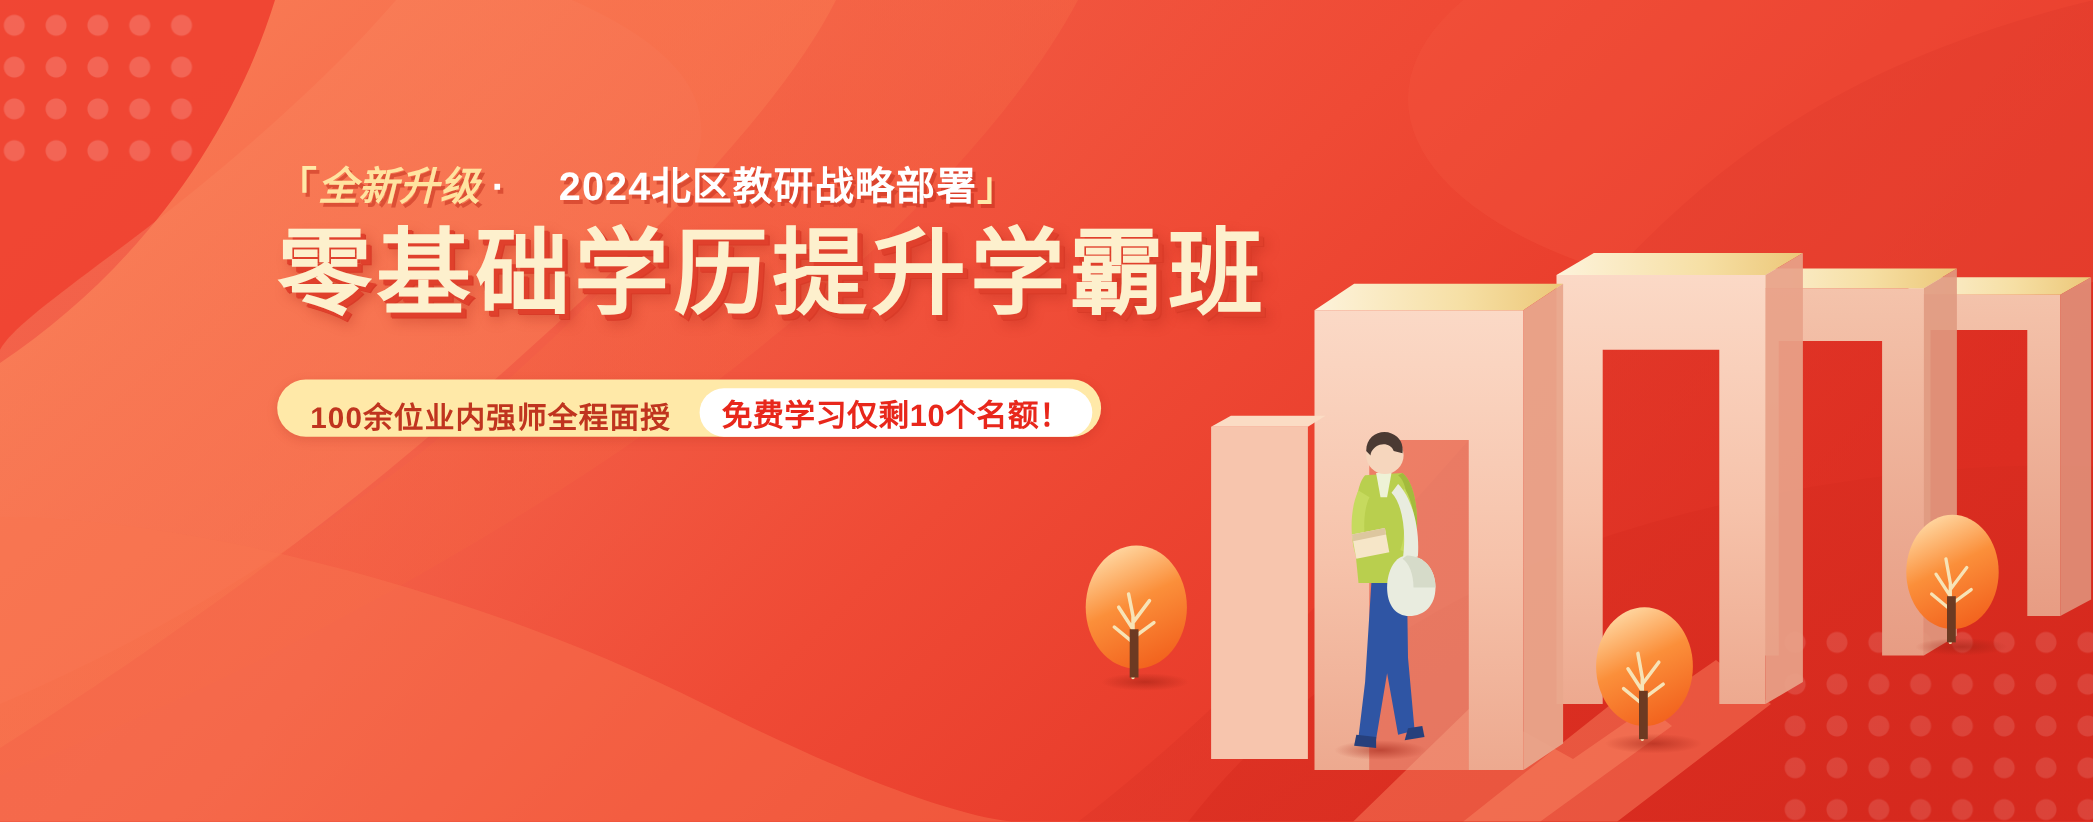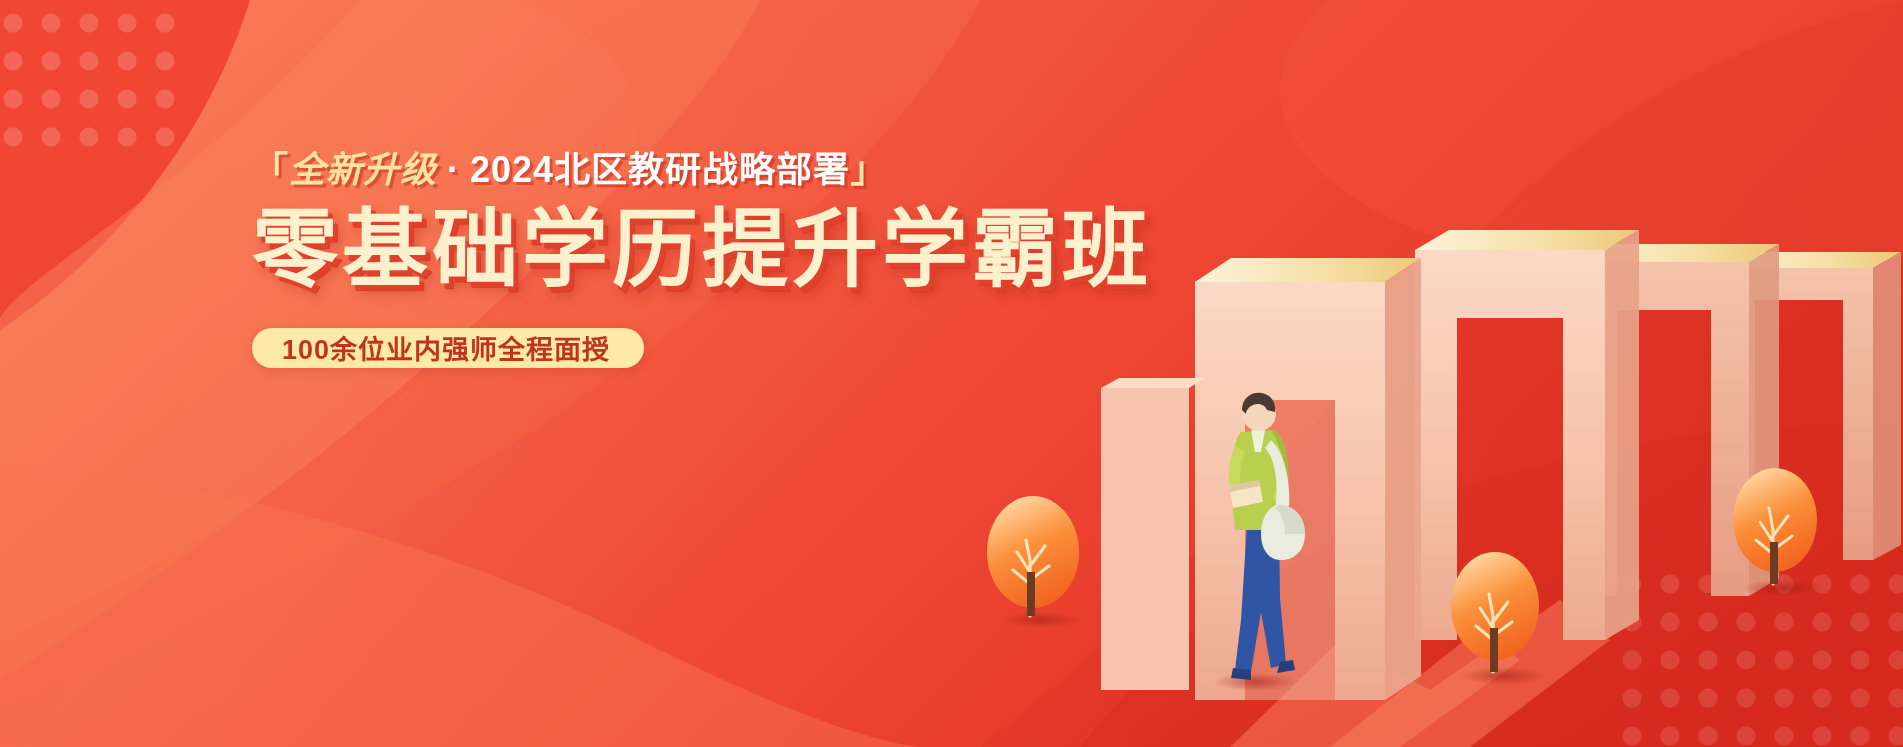--- a/index.html
+++ b/index.html
@@ -48,42 +48,42 @@
     display:flex; align-items:center;
     font-size:36px; font-weight:700;
     letter-spacing:1px;
     line-height:1.1;
     white-space:nowrap;
     text-shadow:3px 3px 0 rgba(196,48,30,0.55);
     margin-bottom:14px;
   }
   .brk{ color:#ffe9a8; font-size:36px; font-weight:700; }
   .eyebrow .hl{ color:#ffe3a0;font-style:italic; }
-  .eyebrow .wt{ color:#ffffff; }
+  .eyebrow .wt{ color:#ffffff;margin-left:38px; }
   .eyebrow .dot{ color:#ffffff; padding:0 10px; }
 
   .headline{
     font-size:86px;
     font-weight:900;
     line-height:1.05;
     letter-spacing:4px;
     color:#fdf0cd;
     white-space:nowrap;
     text-shadow:
        4px 5px 0 #e0402c,
        5px 6px 0 #d93b28,
        7px 8px 12px rgba(160,28,18,0.35);
-    margin-bottom:34px;
+    margin-bottom:51px;
   }
 
   
   .pill{
     display:inline-flex;
-    align-items:center;
-    height:40px;
+    align-items:flex-end;
+    height:52px;
     border-radius:28px;
     background:#ffe9a8;
     padding:0 8px 0 30px;
     white-space:nowrap;
     box-shadow:0 3px 10px rgba(150,30,20,0.18);
   }
   .pill-left{
     font-size:27px;
     font-weight:700;
     color:#c0341f;
@@ -284,17 +284,18 @@
       <span class="hl">全新升级</span>
       <span class="dot">·</span>
       <span class="wt">2024北区教研战略部署</span>
       <span class="brk">」</span>
     </div>
 
     <h1 class="headline">零基础学历提升学霸班</h1>
 
     <div class="pill">
       <span class="pill-left">100余位业内强师全程面授</span>
+      <span class="pill-right">免费学习仅剩10个名额！</span>
     </div>
 
   </div>
 
 </div>
 
 </body></html>

